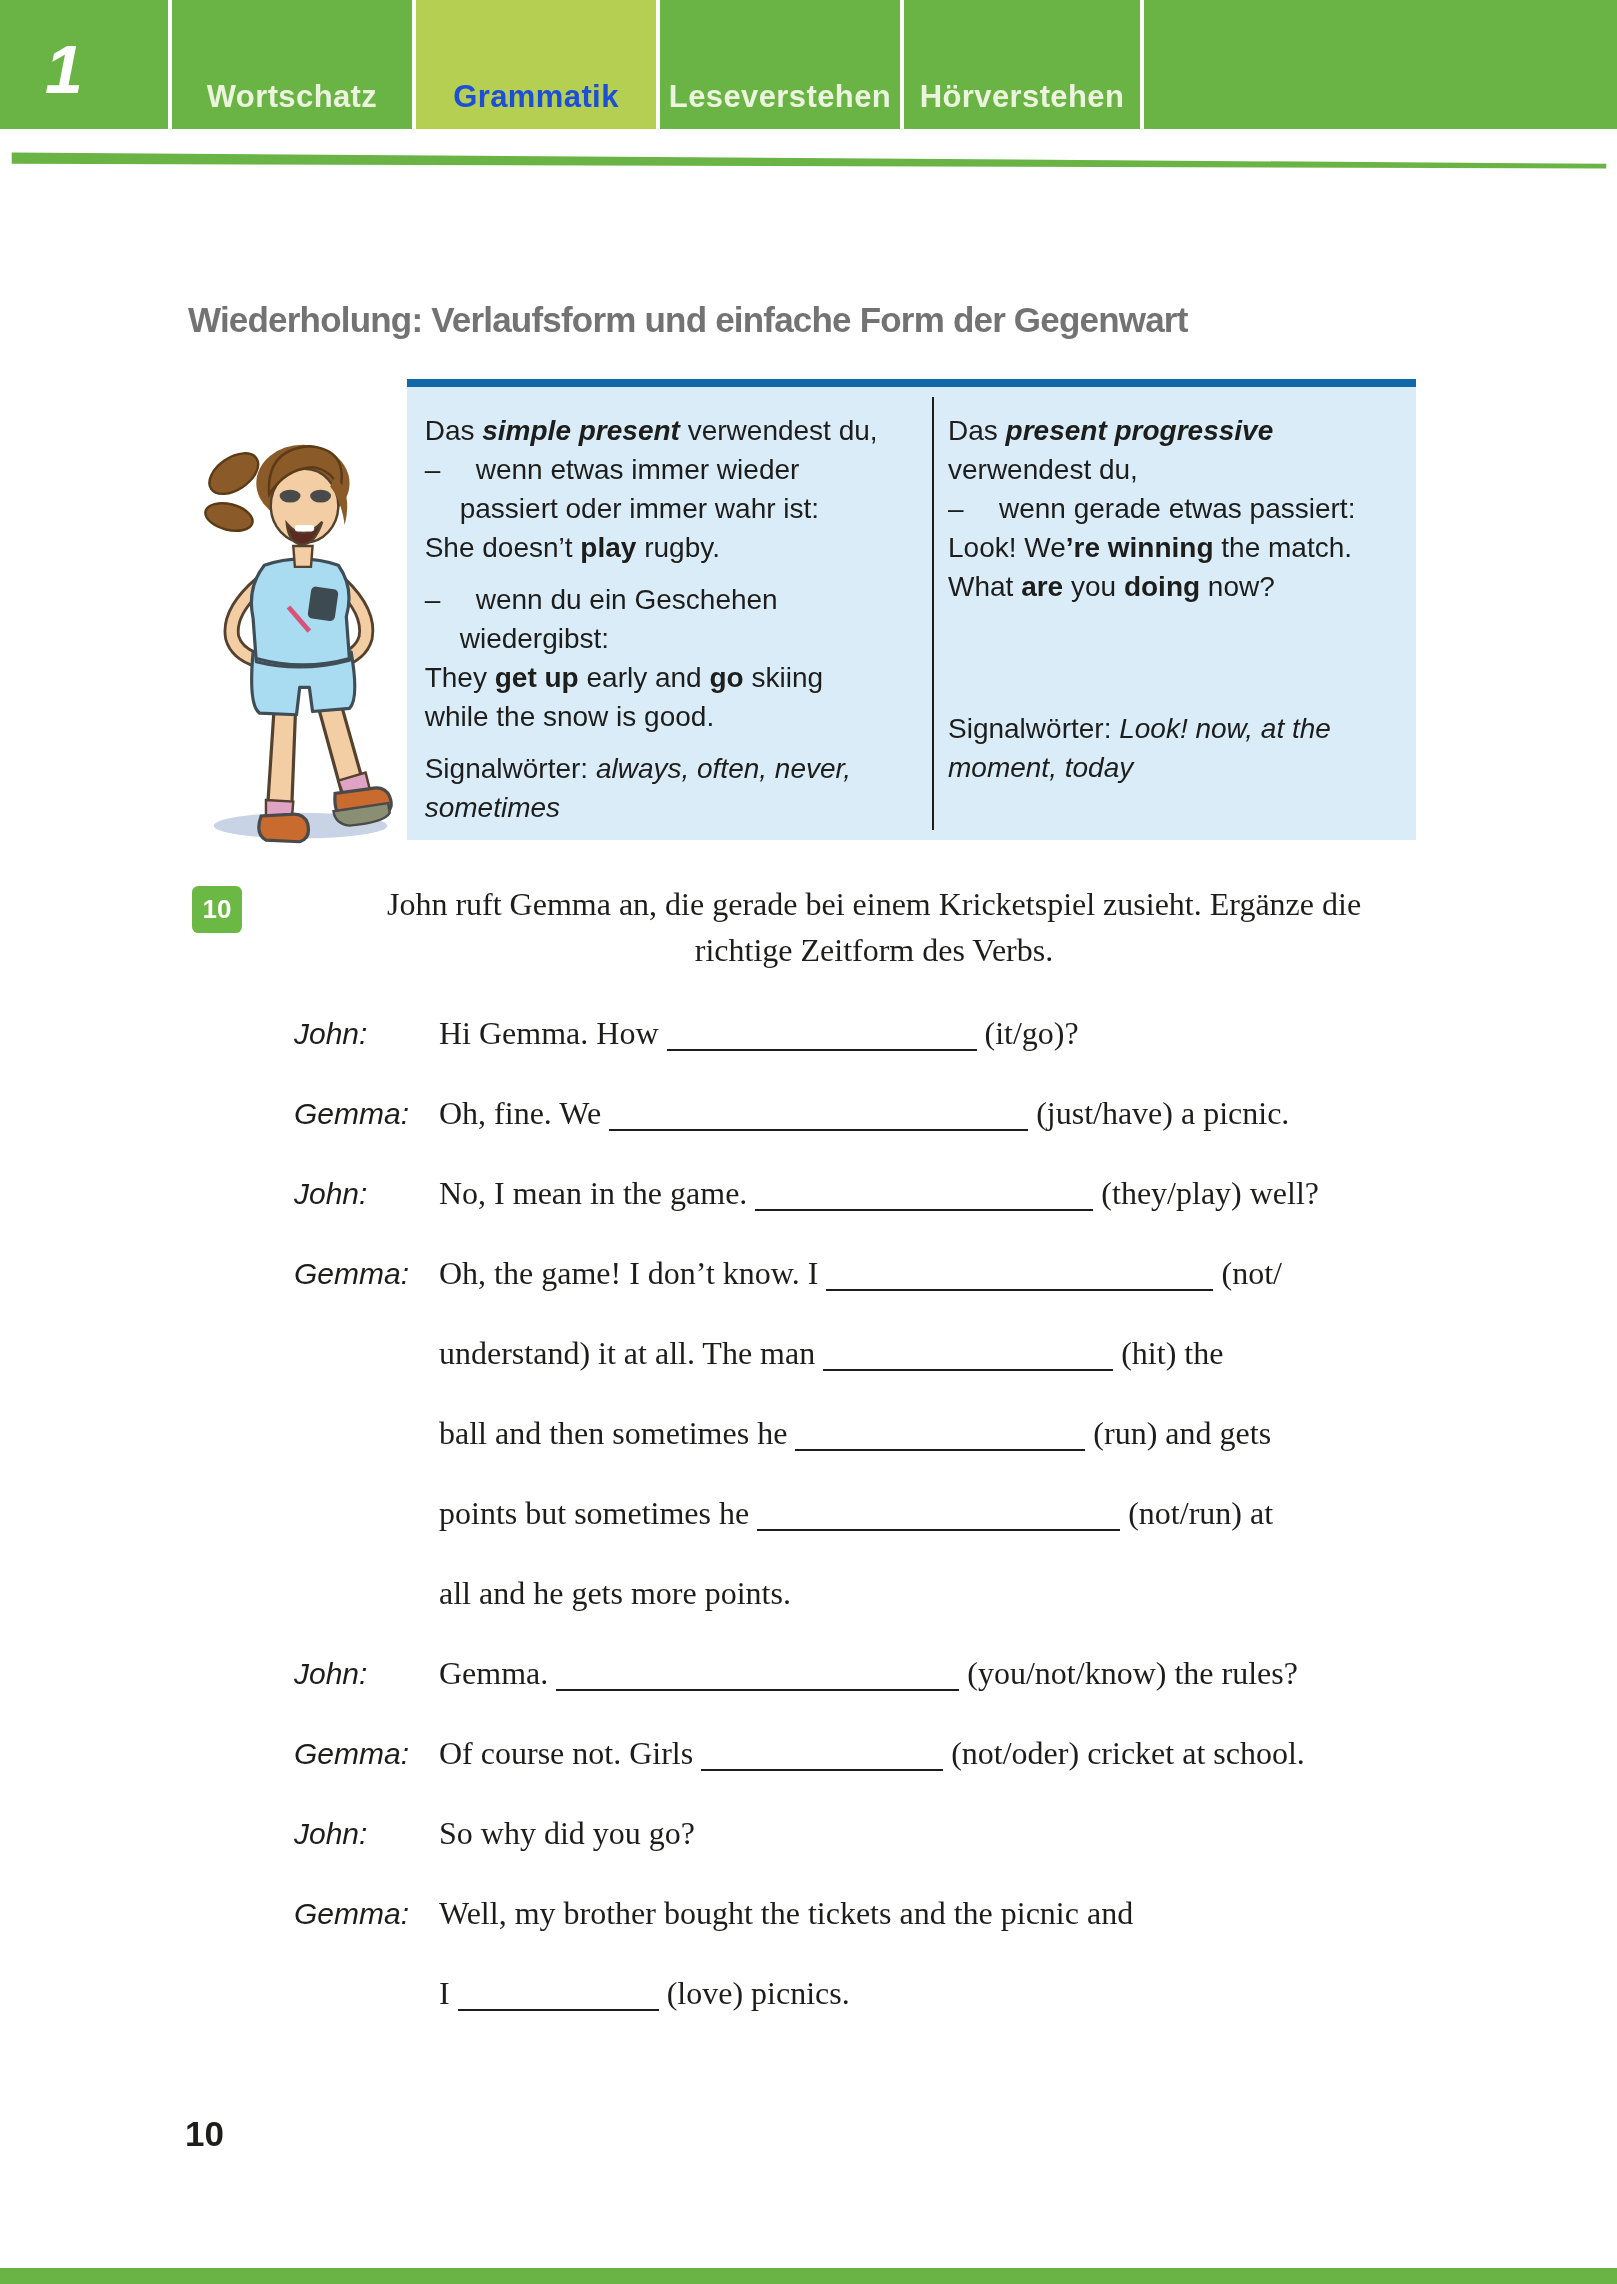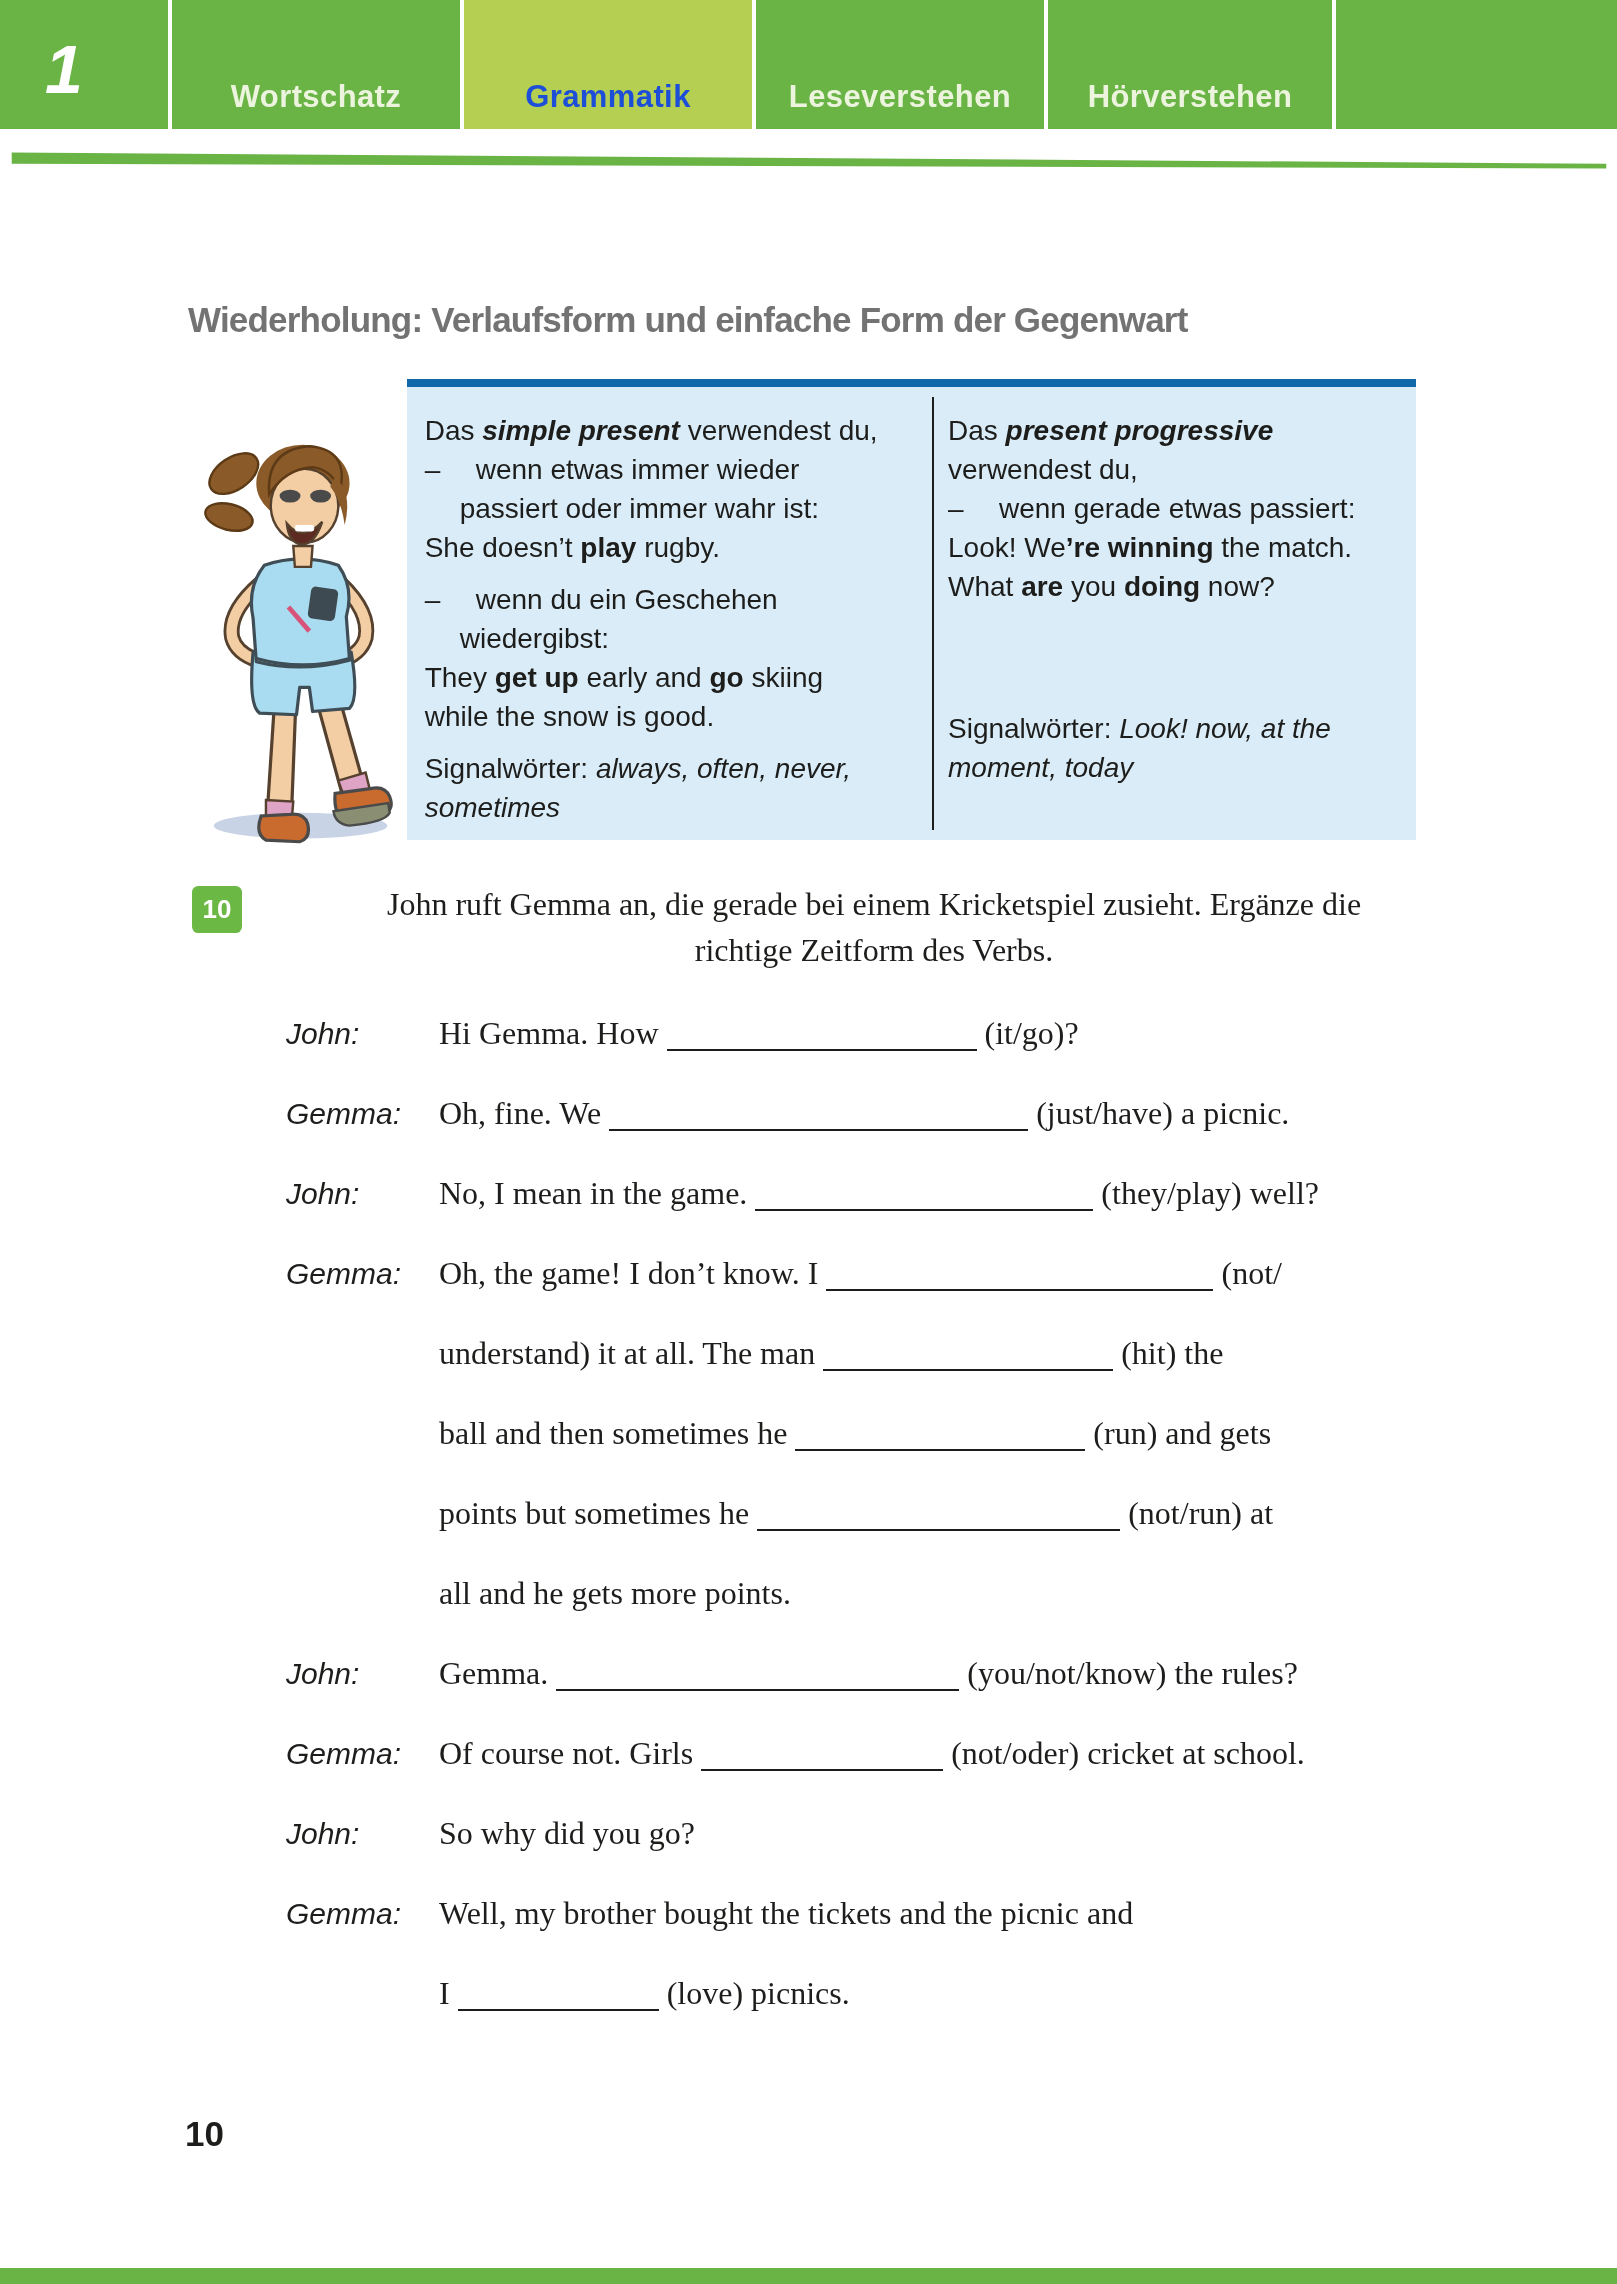--- a/index.html
+++ b/index.html
@@ -5,21 +5,21 @@
   html,body{margin:0;padding:0;background:#ffffff;}
   .page{position:relative;width:1618px;height:2284px;background:#ffffff;overflow:hidden;
         font-family:"Liberation Sans",sans-serif;color:#1d1d1b;}
 
   
   .header{position:absolute;left:0;top:0;width:1618px;height:129px;background:#69b445;
           display:flex;align-items:stretch;}
   .unit{width:168px;flex:none;display:flex;align-items:center;box-sizing:border-box;
         padding-left:45px;padding-top:8px;color:#ffffff;font-size:68px;font-weight:bold;font-style:italic;}
   .tabs{display:flex;}
-  .tab{width:292px;flex:none;box-sizing:border-box;border-left:4px solid #ffffff;
+  .tab{width:244px;flex:none;box-sizing:border-box;border-left:4px solid #ffffff;
        display:flex;align-items:flex-end;justify-content:center;padding-bottom:14.5px;
        color:#ecf4de;font-weight:bold;font-size:31px;letter-spacing:0.4px;}
   .tab:last-child{border-right:4px solid #ffffff;}
   .tab.active{background:#b5cf53;color:#1d4ed8;}
   .header-fill{flex:1;}
   .wedge{position:absolute;left:0;top:151px;display:block;}
 
   
   .heading{position:absolute;left:188px;top:300px;font-size:35px;font-weight:bold;
            color:#737373;letter-spacing:-0.8px;white-space:nowrap;}
@@ -46,21 +46,21 @@
   .illustration{position:absolute;left:192px;top:396px;}
 
   
   .ex-badge{position:absolute;left:192px;top:886px;width:50px;height:47px;background:#6cb845;
             border-radius:6.4px;color:#ffffff;font-weight:bold;font-size:26px;
             display:flex;align-items:center;justify-content:center;}
   .instruction{position:absolute;left:286px;top:881px;width:1176px;
                font-family:"Liberation Serif",serif;font-size:32px;line-height:46px;text-align:center;}
   .dialogue{position:absolute;left:286px;top:1012px;width:1257px;}
   .dlg-row{position:relative;height:80px;}
-  .dlg-speaker{position:absolute;left:0;top:4.8px;font-style:italic;font-size:30px;color:#1d1d1b;}
+  .dlg-speaker{position:absolute;left:8px;top:4.8px;font-style:italic;font-size:30px;color:#1d1d1b;}
   .dlg-text{display:block;margin-left:153px;font-family:"Liberation Serif",serif;
             font-size:32px;line-height:42px;white-space:nowrap;}
   .blank{display:inline-block;height:24px;border-bottom:2.4px solid #1d1d1b;vertical-align:-7.3px;}
 
   
   .page-number{position:absolute;left:185px;top:2114px;font-size:35px;font-weight:bold;color:#1d1d1b;}
   .footer-bar{position:absolute;left:0;bottom:0;width:1618px;height:16px;background:#69b445;}
 </style>
 </head>
 <body>

